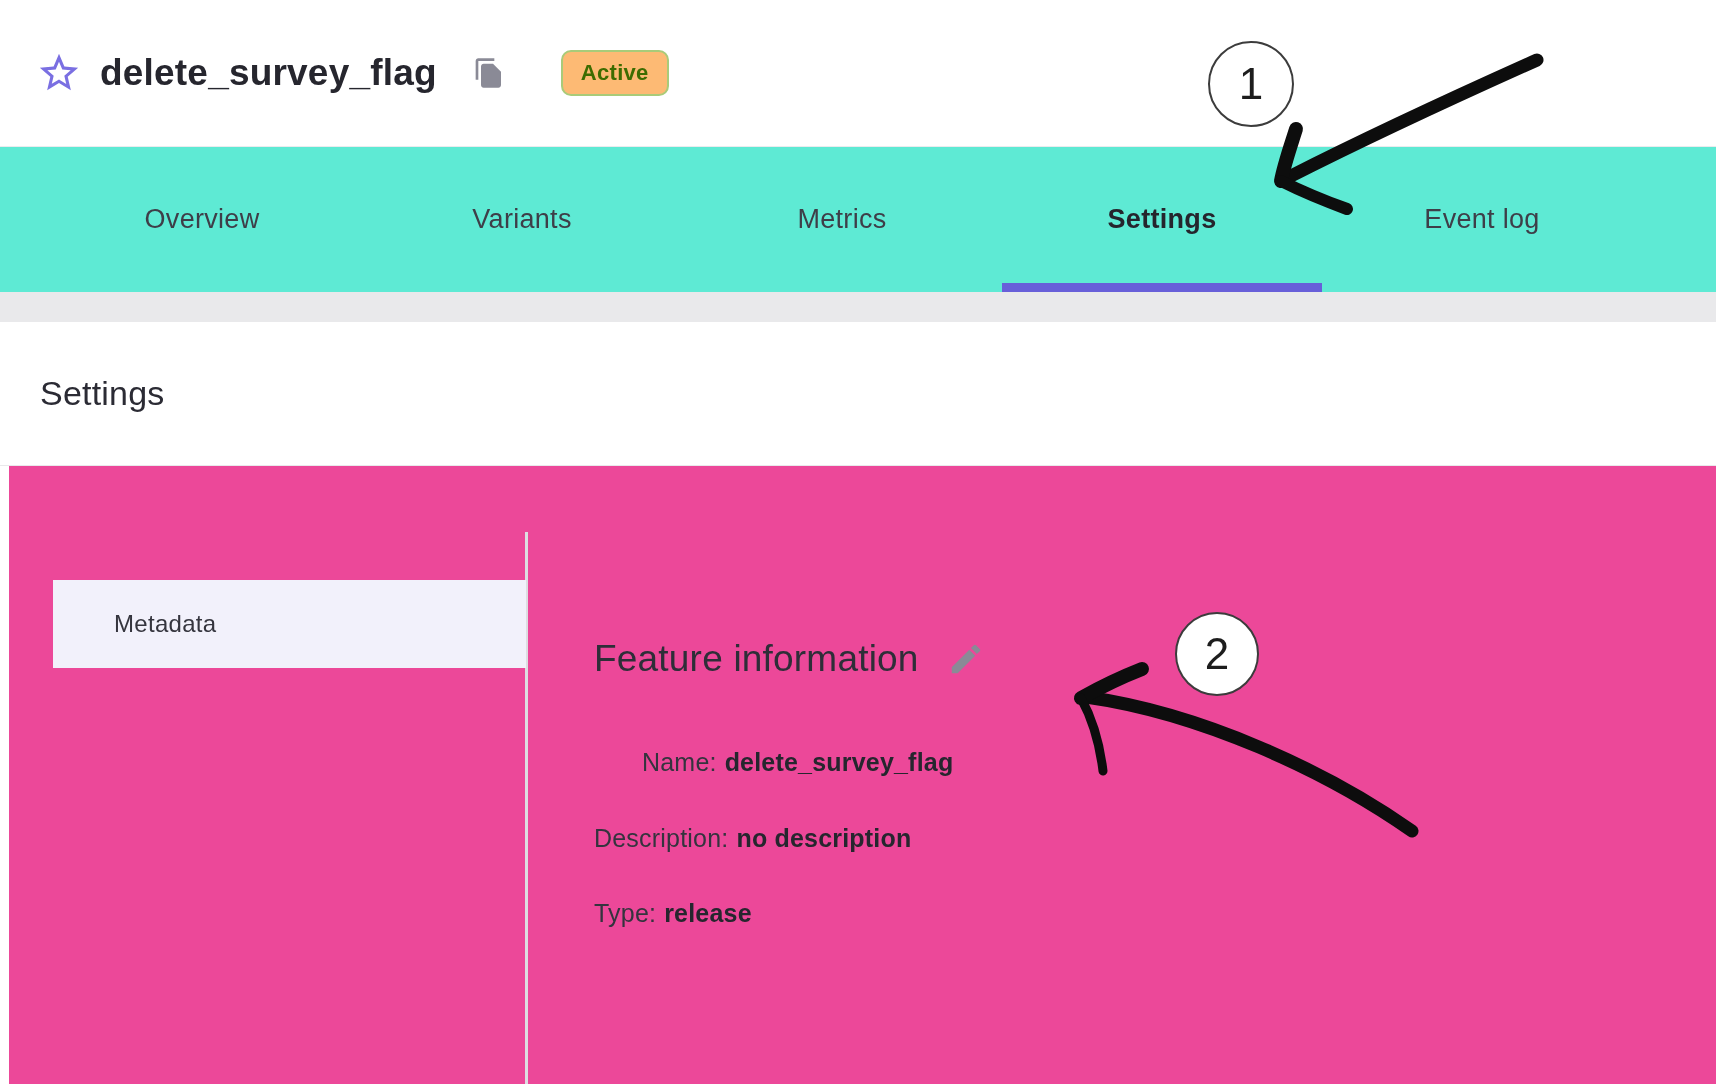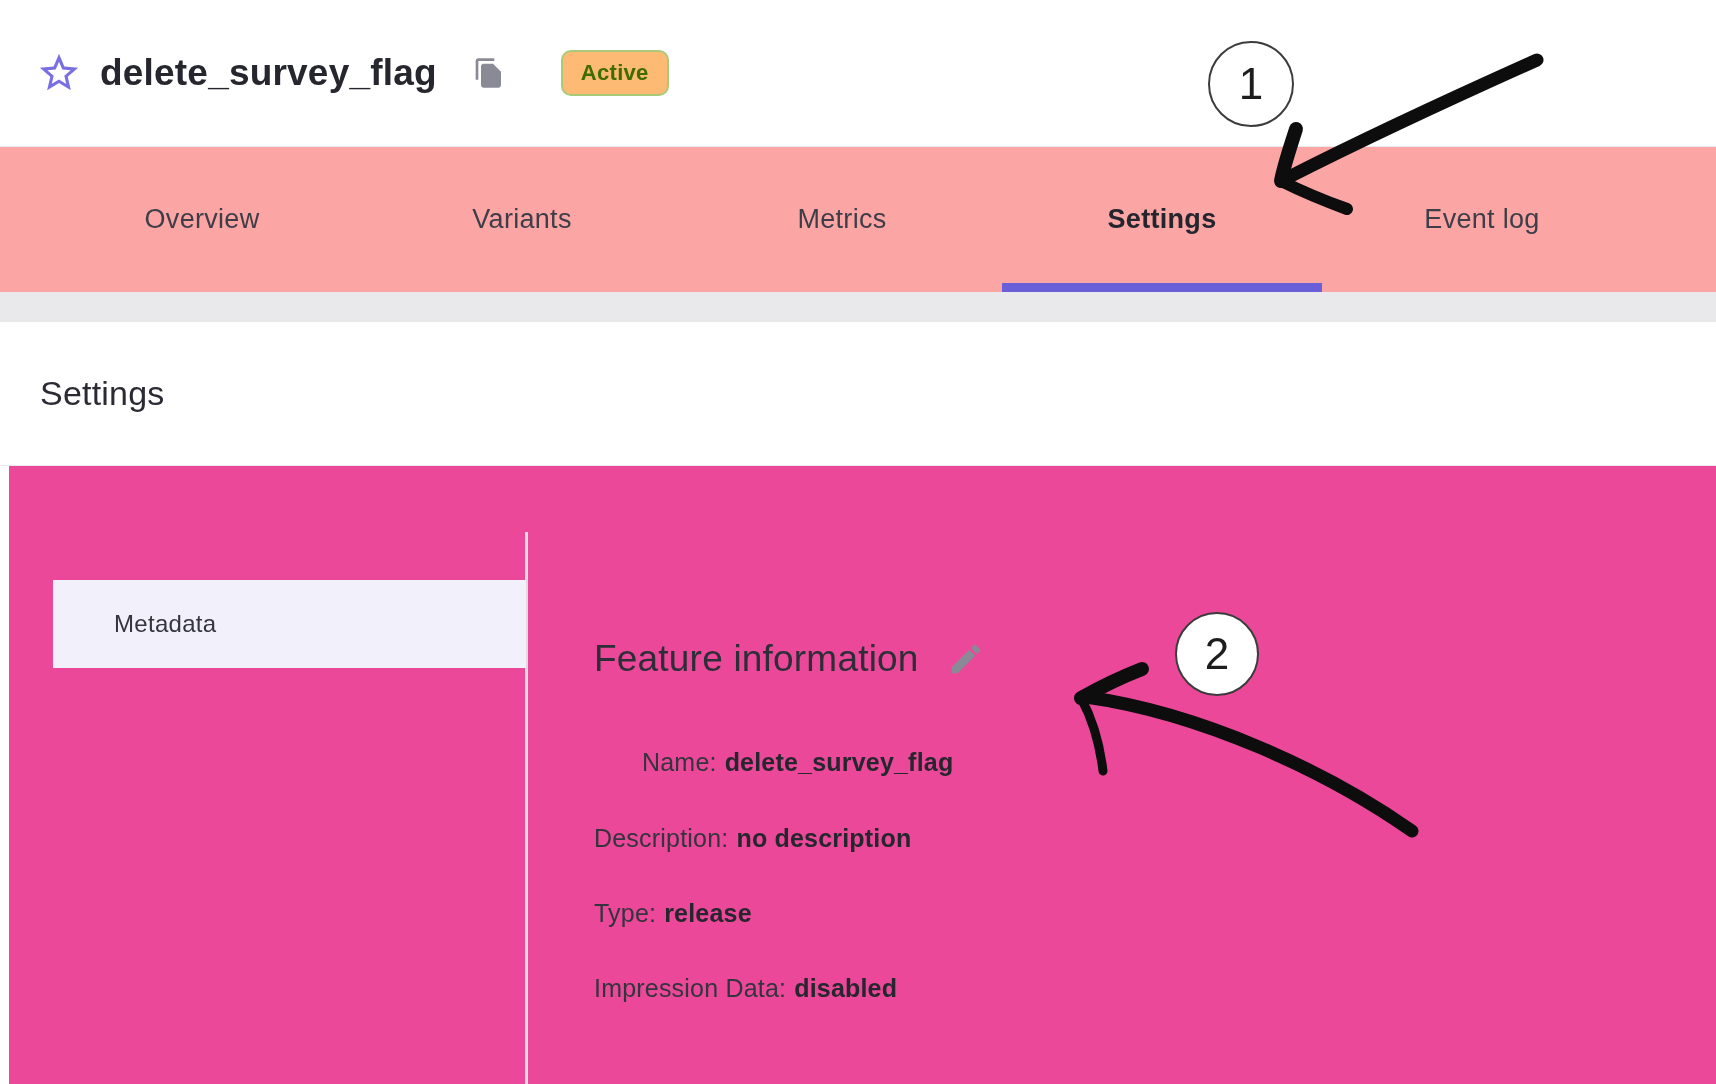--- a/index.html
+++ b/index.html
@@ -10,21 +10,21 @@
   .header{position:absolute;left:0;top:0;width:100%;height:147px;background:#fff;
           border-bottom:1px solid #ebebee;display:flex;align-items:center;box-sizing:border-box;}
   .star-btn{margin-left:36px;width:46px;height:46px;display:flex;align-items:center;justify-content:center;cursor:pointer;}
   .flag-title{margin-left:18px;font-size:37px;font-weight:600;color:#26262e;letter-spacing:0.2px;}
   .copy-btn{margin-left:36px;width:32px;height:32px;display:flex;align-items:center;justify-content:center;cursor:pointer;}
   .badge{margin-left:56px;display:inline-flex;align-items:center;justify-content:center;
          padding:8px 18px;border:2px solid #a9cb79;border-radius:10px;background:#fdba74;
          color:#3d6c00;font-size:22px;font-weight:700;letter-spacing:0.3px;}
 
   
-  .tabbar{position:absolute;left:0;top:147px;width:100%;height:145px;background:#fca5a5;display:flex;padding-left:42px;box-sizing:border-box;}
+  .tabbar{position:absolute;left:0;top:147px;width:100%;height:145px;background:#5eead4;display:flex;padding-left:42px;box-sizing:border-box;}
   .tab{position:relative;width:320px;height:100%;display:flex;align-items:center;justify-content:center;
        font-size:27px;color:#3e3e48;letter-spacing:0.3px;cursor:pointer;}
   .tab.active{font-weight:700;color:#25252d;}
   .tab-underline{position:absolute;left:0;right:0;bottom:0;height:9px;background:#685fd9;}
 
   .grayband{position:absolute;left:0;top:292px;width:100%;height:30px;background:#e9e9eb;}
 
   
   .section-head{position:absolute;left:0;top:322px;width:100%;height:144px;display:flex;align-items:center;
                 border-bottom:1px solid #e9e9eb;box-sizing:border-box;background:#fff;}
@@ -116,23 +116,20 @@
 
     <div class="info-row row-0">
       <span class="lbl">Name:</span><span class="val">delete_survey_flag</span>
     </div>
     <div class="info-row row-1">
       <span class="lbl">Description:</span><span class="val">no description</span>
     </div>
     <div class="info-row row-2">
       <span class="lbl">Type:</span><span class="val">release</span>
     </div>
-    <div class="info-row row-3">
-      <span class="lbl">Impression Data:</span><span class="val">disabled</span>
-    </div>
   </div>
 
   <svg class="anno-svg" viewBox="0 0 1716 1084">
     <g stroke="#0d0d0d" fill="none" stroke-linecap="round">
 
       <path d="M1537,60 C1470,90 1370,136 1289,177" stroke-width="13"></path>
       <path d="M1296,129 C1290,148 1284,165 1281,181" stroke-width="14"></path>
       <path d="M1281,181 C1303,192 1325,201 1347,209" stroke-width="12"></path>
 
       <path d="M1412,831 C1325,770 1200,713 1086,697" stroke-width="13"></path>

